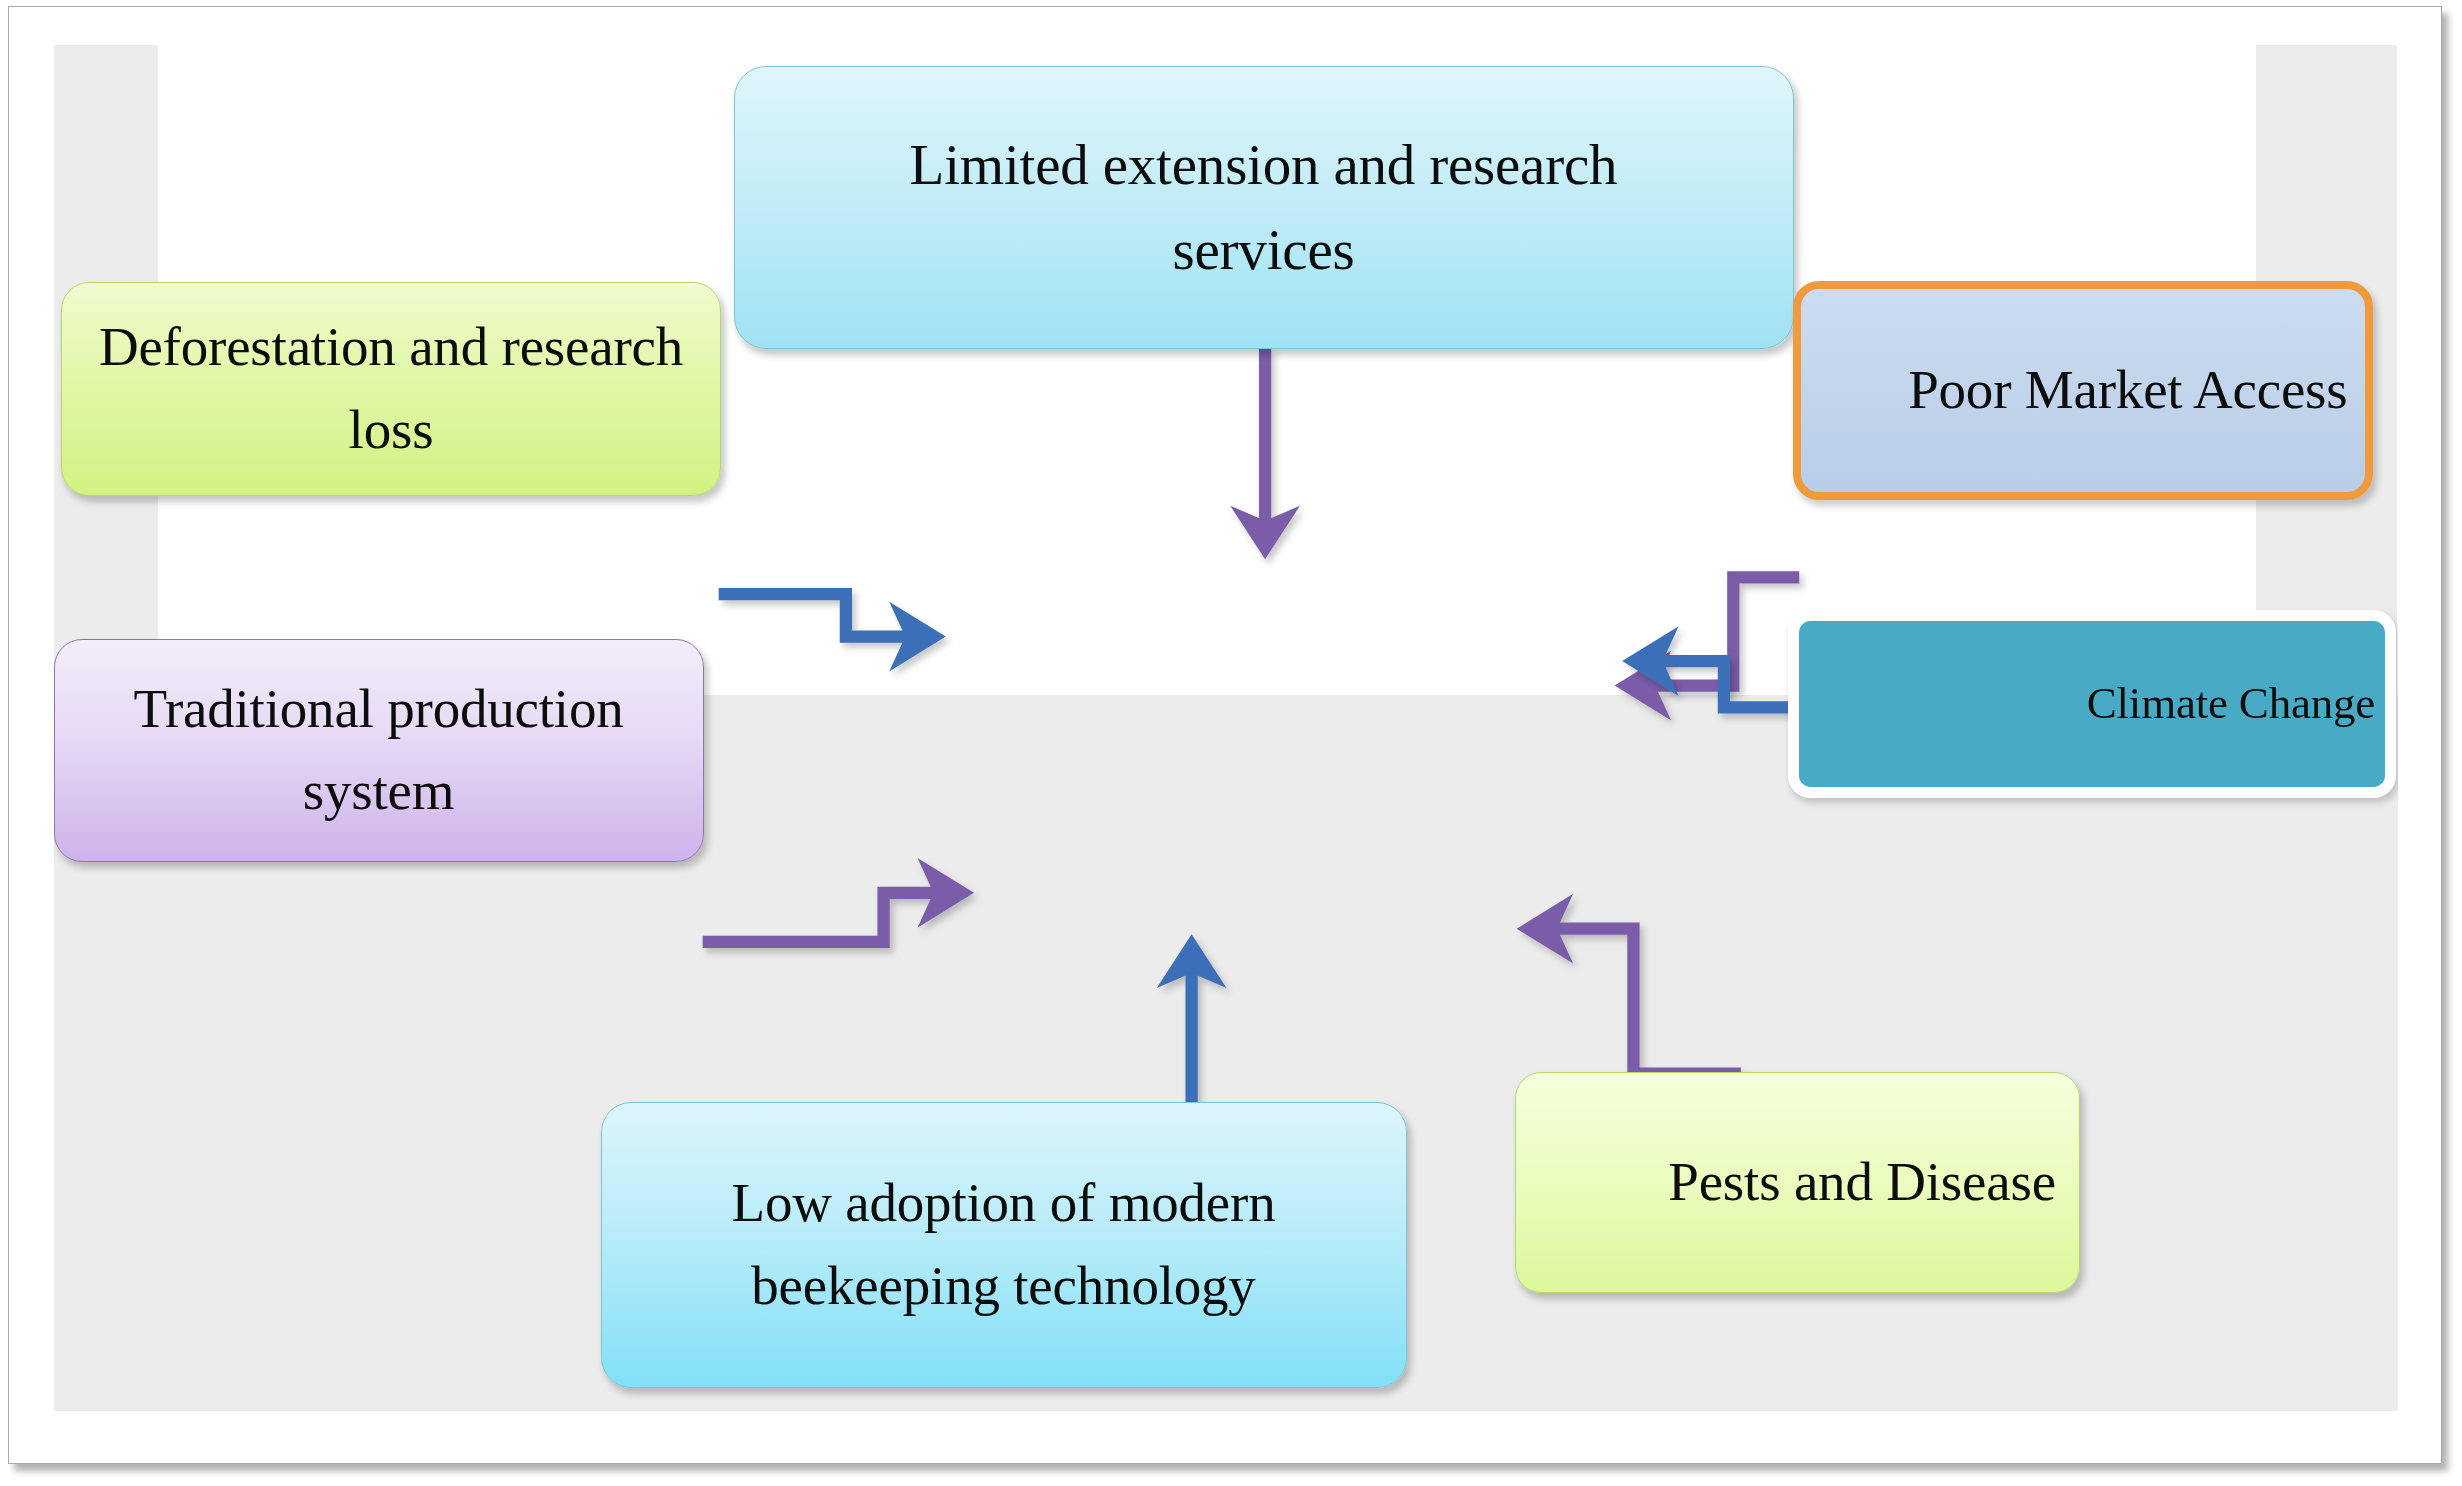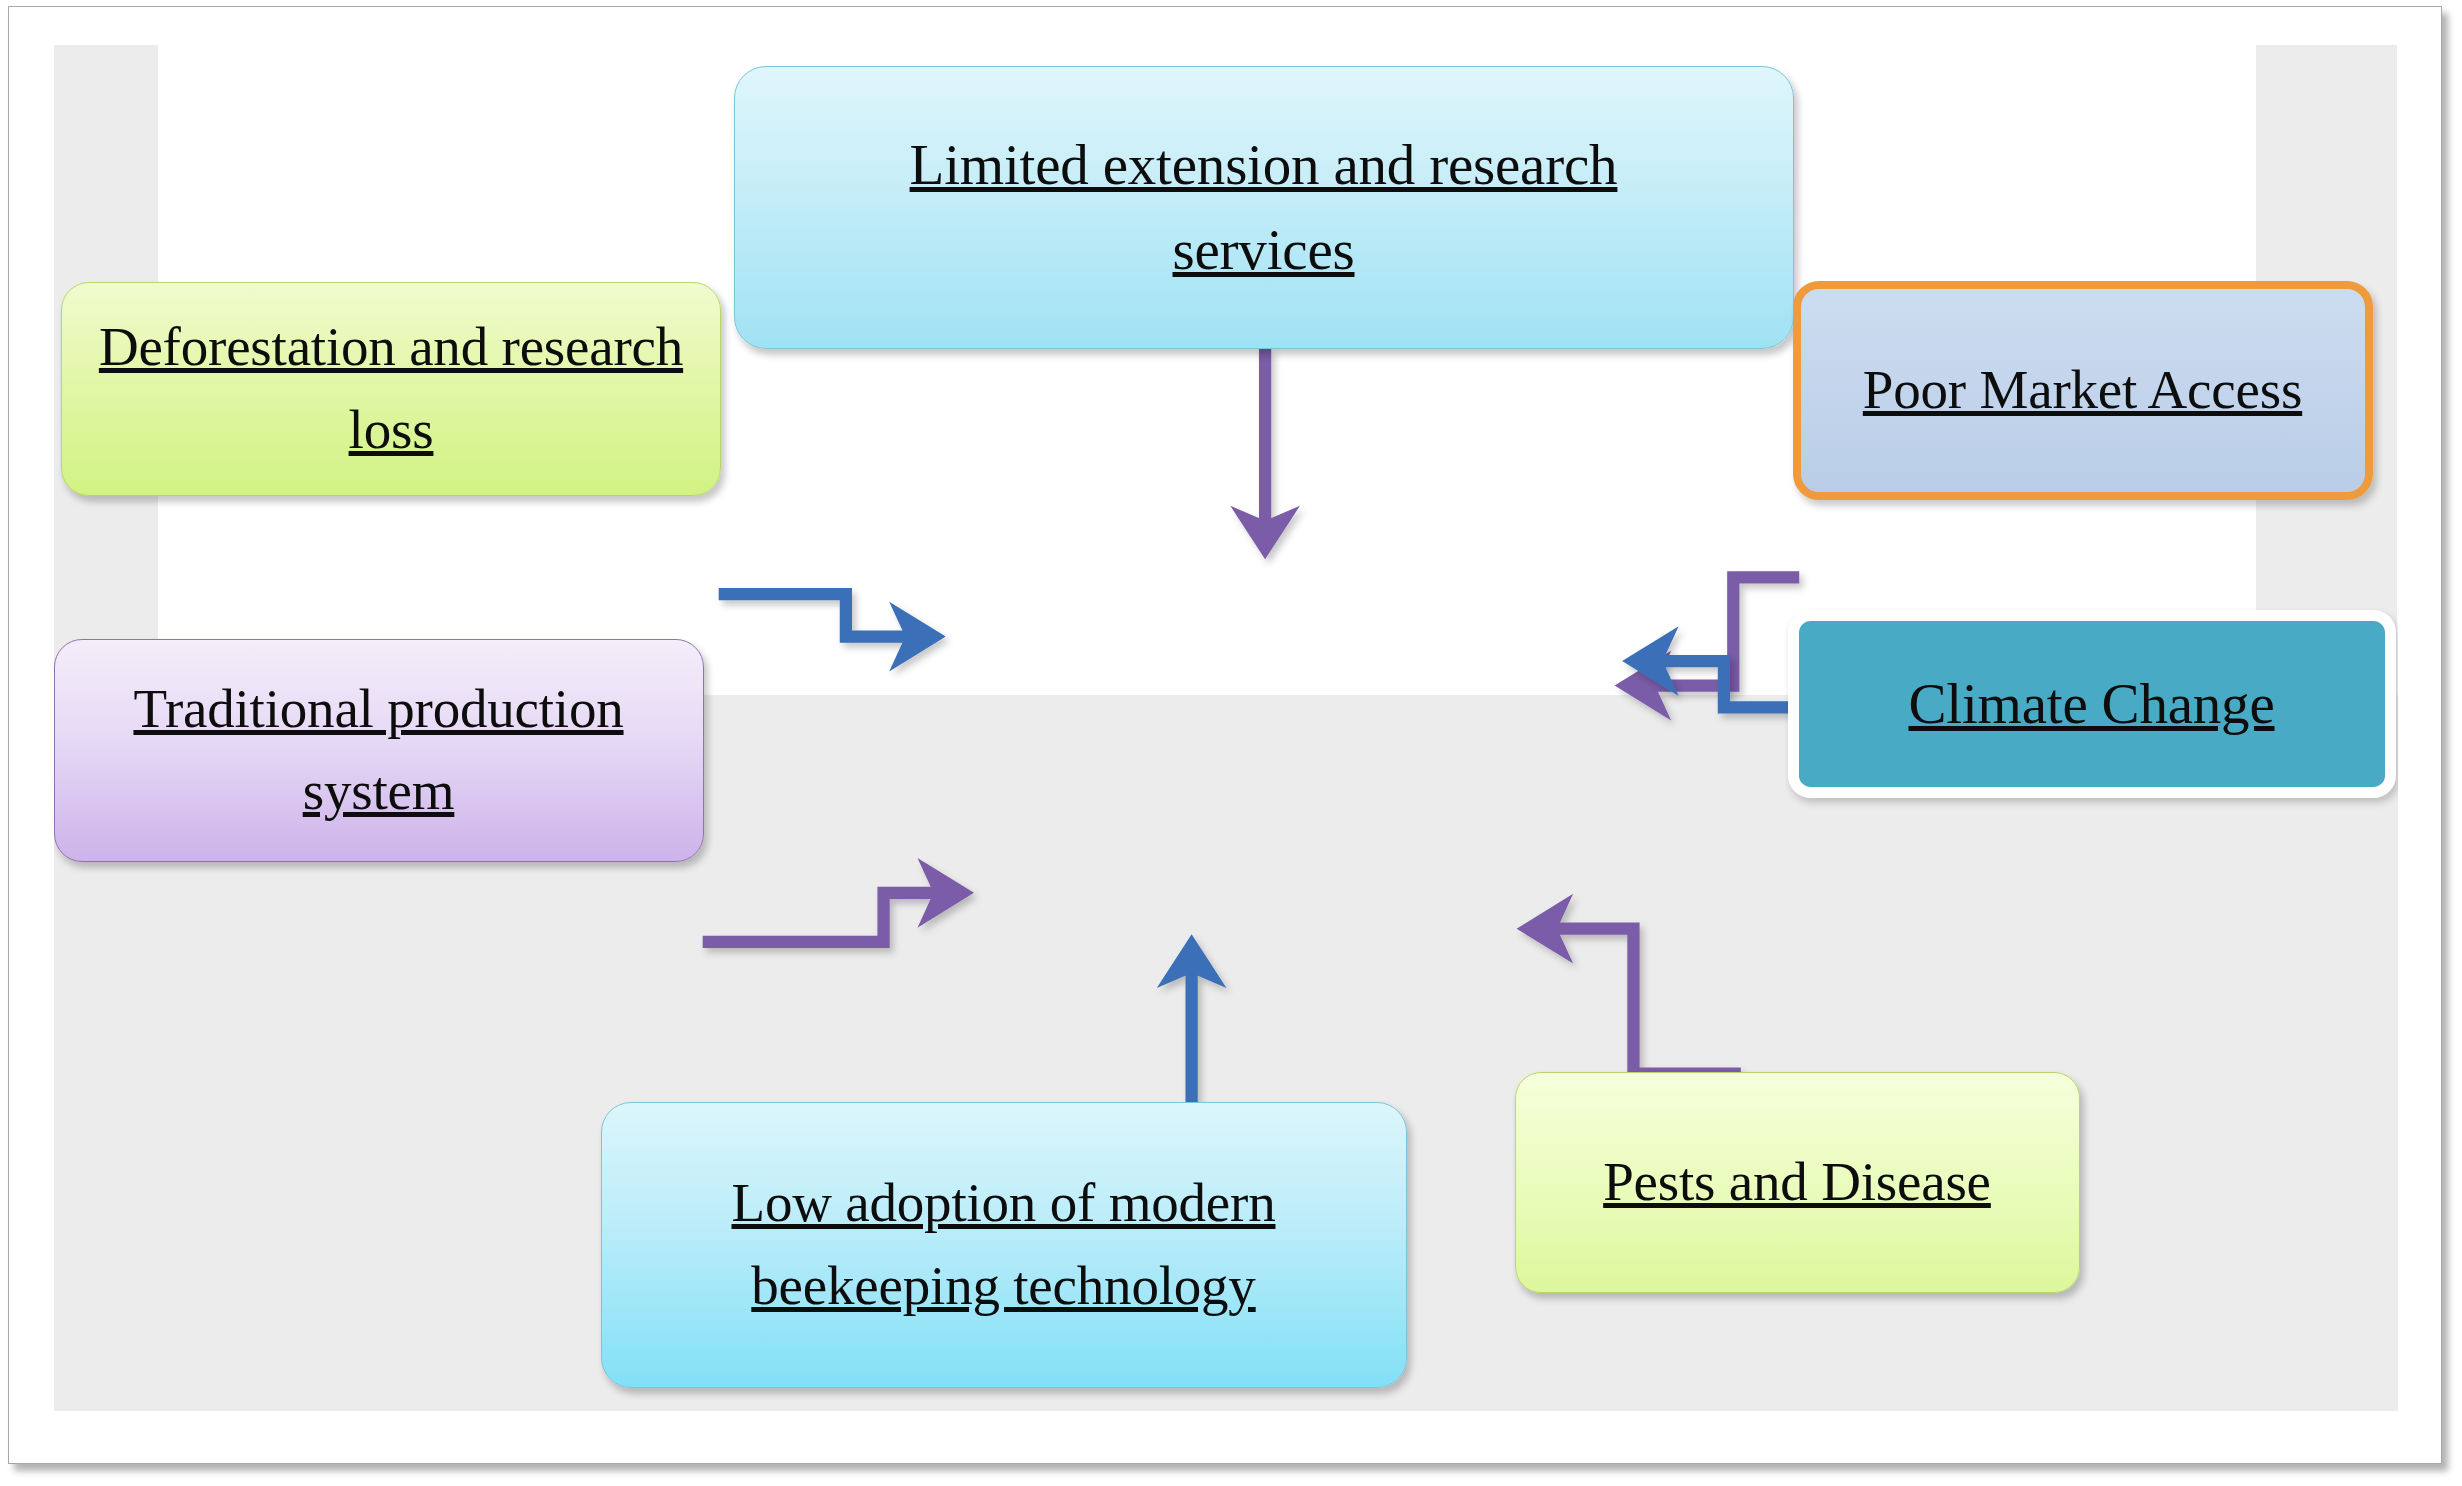--- a/index.html
+++ b/index.html
@@ -46,26 +46,25 @@
   #plate-left   { left: 0;    top: 0;   width: 104px;  height: 688px; }
   #plate-right  { left: 2202px; top: 0; width: 141px;  height: 688px; }
   #plate-bottom { left: 0;    top: 650px; width: 2344px; height: 716px; }
 
   
   .node {
     position: absolute;
     box-sizing: border-box;
     display: flex;
     align-items: center;
-    justify-content: center;
+    justify-content: flex-end;
     text-align: center;
     color: #0d0d0d;
     line-height: 1.32;
     letter-spacing: -0.2px;
-    text-decoration: underline;
   }
   .node .label { display: block; padding: 0 13px; }
 
   
   #node-limited-extension {
     left: 680px; top: 21px; width: 1060px; height: 283px;
     border-radius: 32px;
     border: 1.9px solid #7ec4d8;
     background: linear-gradient(180deg, #dff6fb 0%, #c9eef8 38%, #9fe2f4 100%);
     box-shadow: 3.8px 5.7px 7.5px rgba(0,0,0,0.22);
@@ -106,21 +105,21 @@
   }
   #node-poor-market .label { padding: 0 17px; line-height: 1.5; }
 
   
   #node-climate-change {
     left: 1734px; top: 565px; width: 608px; height: 188px;
     border-radius: 22.6px;
     border: 11.3px solid #ffffff;
     background: #48aac4;
     box-shadow: 2.8px 4.7px 7.5px rgba(0,0,0,0.18);
-    font-size: 57px;
+    font-size: 45px;
   }
   #node-climate-change .label { padding: 0 9.4px; }
 
   
   #node-low-adoption {
     left: 547px; top: 1057px; width: 806px; height: 286px;
     border-radius: 30px;
     border: 1.9px solid #7ec4d8;
     background: linear-gradient(180deg, #dcf6fb 0%, #b9ecf9 45%, #82e0f7 100%);
     box-shadow: 3.8px 5.7px 7.5px rgba(0,0,0,0.22);

